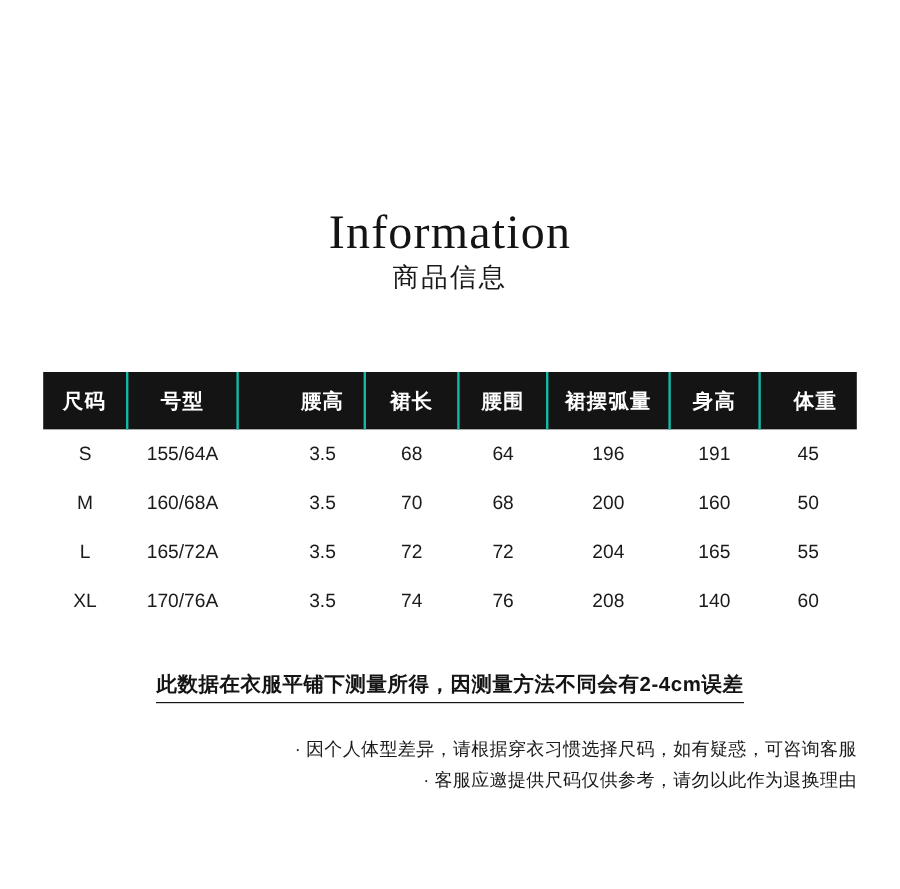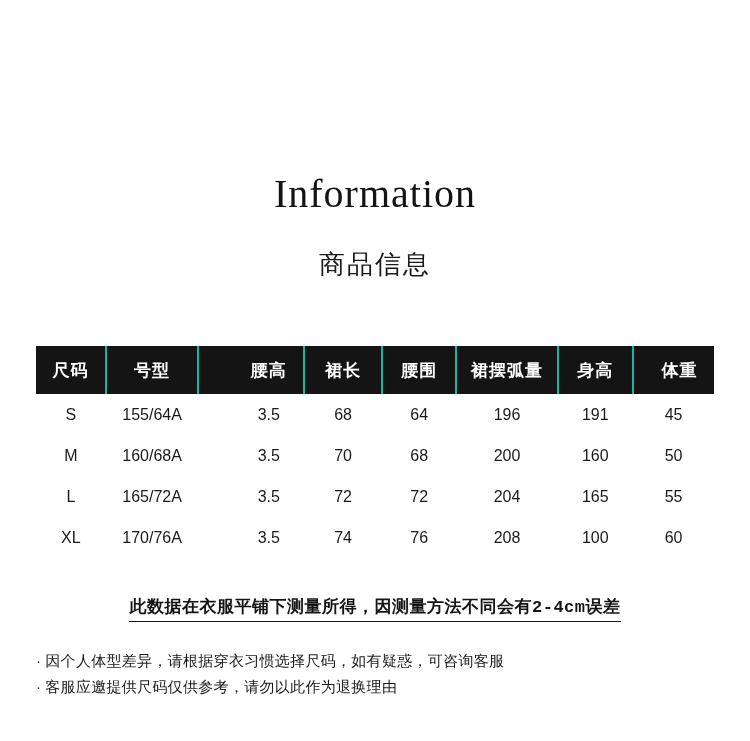--- a/index.html
+++ b/index.html
@@ -27,22 +27,22 @@
   .title-en {
     font-family: "Liberation Serif", serif;
     font-size: 40px;
     letter-spacing: 1px;
     color: #141414;
     line-height: 1.1;
     font-weight: 400;
     margin-top: 24px;
   }
   .title-cn {
-    margin-top: 31px;
-    font-size: 26px;
+    margin-top: 0;
+    font-size: 22px;
     color: #1a1a1a;
     letter-spacing: 2px;
     font-weight: 400;
   }
   .table-wrap {
     margin: 64px auto 0 auto;
     width: 678px;
   }
   table.size-table {
     width: 100%;
@@ -79,35 +79,34 @@
   .col-3 { width: 12.2%; }
   .col-4 { width: 11.6%; }
   .col-5 { width: 16.0%; }
   .col-6 { width: 11.8%; }
   .col-7 { width: 11.2%; }
 
   .notice {
     margin: 36px auto 0 auto;
     width: 678px;
     text-align: center;
-    font-family: Liberation Mono, monospace;
   }
   .notice-main {
     display: inline-block;
     font-size: 17px;
     font-weight: 700;
     letter-spacing: 0.5px;
     color: #141414;
     border-bottom: 1px solid #141414;
     padding-bottom: 3px;
   }
   .bullets {
     margin: 26px auto 0 auto;
     width: 678px;
-    text-align: left;
+    text-align: right;
   }
   .bullet {
     font-size: 15px;
     color: #1a1a1a;
     line-height: 26px;
     letter-spacing: 0.3px;
   }
   .dot {
     display: inline-block;
     margin-right: 4px;
@@ -168,21 +167,21 @@
           <td class="col-6">165</td>
           <td class="col-7">55</td>
         </tr>
         <tr>
           <td class="col-0">XL</td>
           <td class="col-1">170/76A</td>
           <td class="col-2">3.5</td>
           <td class="col-3">74</td>
           <td class="col-4">76</td>
           <td class="col-5">208</td>
-          <td class="col-6">100</td>
+          <td class="col-6">140</td>
           <td class="col-7">60</td>
         </tr>
       </tbody>
     </table>
   </div>
 
   <div class="notice">
     <span class="notice-main">此数据在衣服平铺下测量所得，因测量方法不同会有2-4cm误差</span>
   </div>
 

